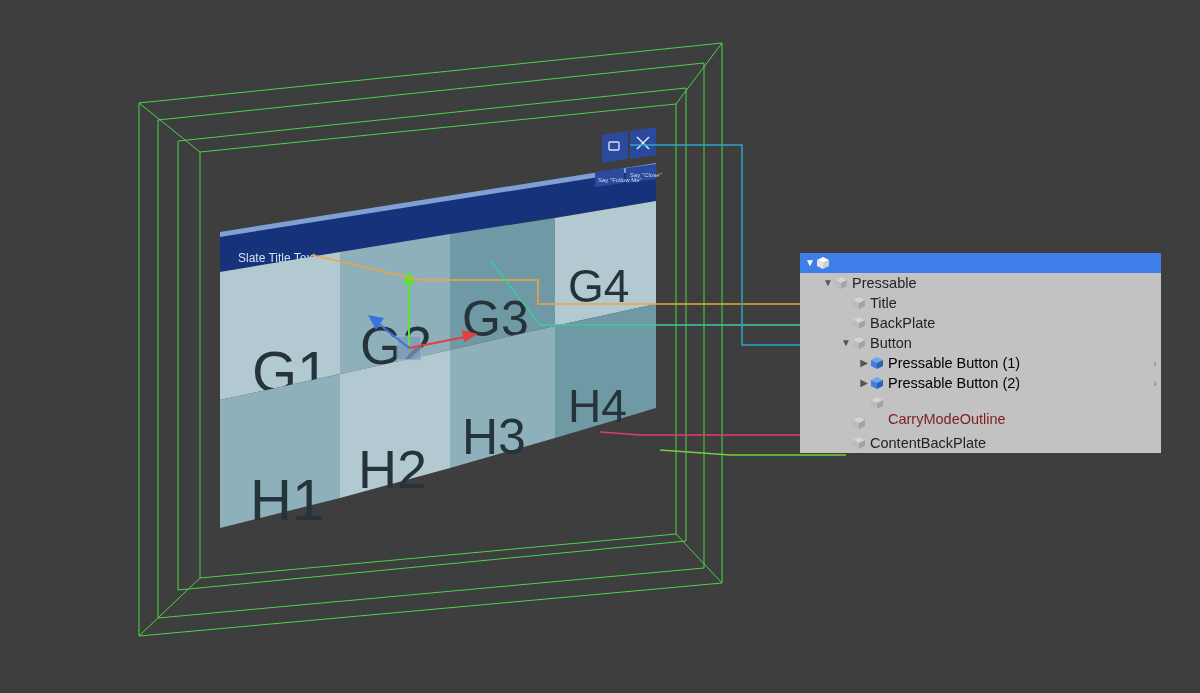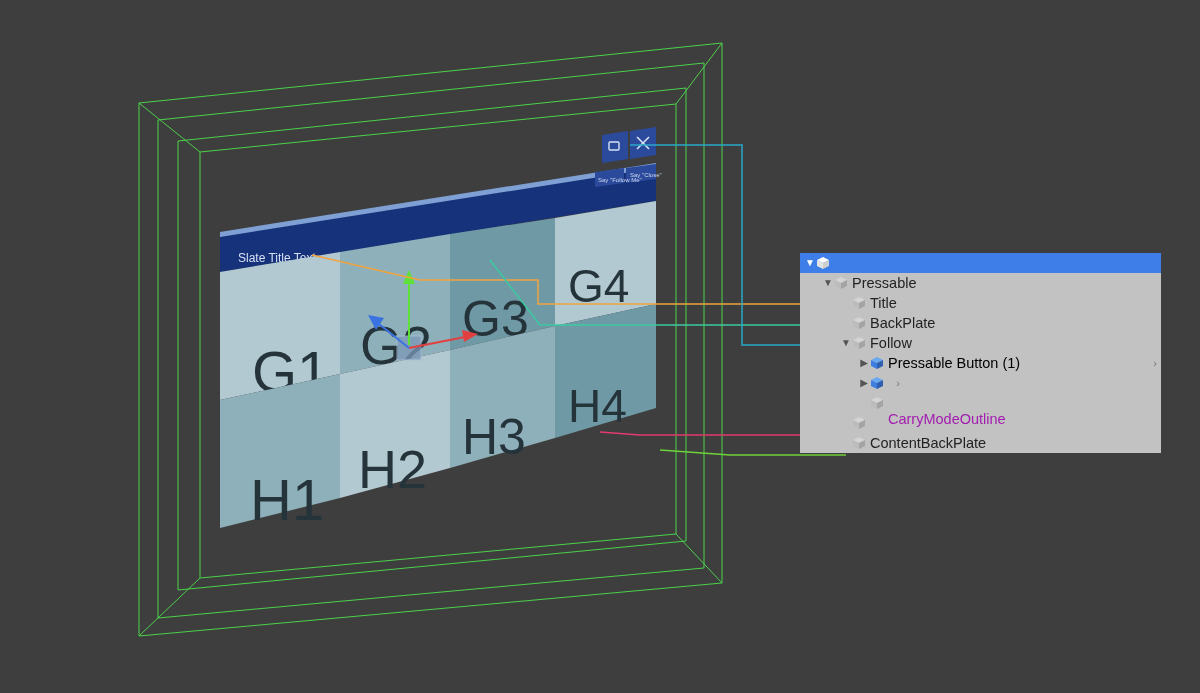--- a/index.html
+++ b/index.html
@@ -54,21 +54,21 @@
     position: relative;
     flex: 0 0 auto;
   }
   .row .label { flex: 1 1 auto; white-space: nowrap; overflow: hidden; text-overflow: ellipsis; }
   .row .chev-right {
     width: 12px;
     text-align: right;
     color: #777;
     font-size: 11px;
   }
-  .row .disabled { color: #a21caf; margin-top: 32px; }
+  .row .disabled { color: #7f1d1d; margin-top: 32px; }
   .row .prefab { color: #000000; }
   .cube svg { display:block; }
 </style>
 </head>
 <body>
 
 <svg class="scene" width="1200" height="693" viewBox="0 0 1200 693">
 
   <g stroke="#4bd24b" stroke-width="1" fill="none">
     <polygon points="139,103 722,43 722,583 139,636"></polygon>
@@ -206,21 +206,21 @@
     <div class="row">
       <span class="indent" style="width: 36px;"></span>
       <span class="arrow">▼</span>
       <span class="cube">
         <svg width="14" height="14" viewBox="0 0 14 14">
     <polygon points="7,1 13,4 7,7 1,4" fill="#d4d4d4"></polygon>
     <polygon points="1,4 7,7 7,13 1,10" fill="#bcbcbc"></polygon>
     <polygon points="13,4 7,7 7,13 13,10" fill="#a4a4a4"></polygon>
   </svg>
       </span>
-      <span class="label">Follow</span>
+      <span class="label">Button</span>
     </div>
     <div class="row">
       <span class="indent" style="width: 54px;"></span>
       <span class="arrow">▶</span>
       <span class="cube">
         <svg width="14" height="14" viewBox="0 0 14 14">
     <polygon points="7,1 13,4 7,7 1,4" fill="#6aa9ef"></polygon>
     <polygon points="1,4 7,7 7,13 1,10" fill="#3e7ee0"></polygon>
     <polygon points="13,4 7,7 7,13 13,10" fill="#2e5fb0"></polygon>
   </svg>
@@ -231,20 +231,21 @@
     <div class="row">
       <span class="indent" style="width: 54px;"></span>
       <span class="arrow">▶</span>
       <span class="cube">
         <svg width="14" height="14" viewBox="0 0 14 14">
     <polygon points="7,1 13,4 7,7 1,4" fill="#6aa9ef"></polygon>
     <polygon points="1,4 7,7 7,13 1,10" fill="#3e7ee0"></polygon>
     <polygon points="13,4 7,7 7,13 13,10" fill="#2e5fb0"></polygon>
   </svg>
       </span>
+      <span class="label prefab">Pressable Button (2)</span>
       <span class="chev-right">›</span>
     </div>
     <div class="row">
       <span class="indent" style="width: 54px;"></span>
       <span class="arrow"></span>
       <span class="cube">
         <svg width="14" height="14" viewBox="0 0 14 14">
     <polygon points="7,1 13,4 7,7 1,4" fill="#d4d4d4"></polygon>
     <polygon points="1,4 7,7 7,13 1,10" fill="#bcbcbc"></polygon>
     <polygon points="13,4 7,7 7,13 13,10" fill="#a4a4a4"></polygon>

